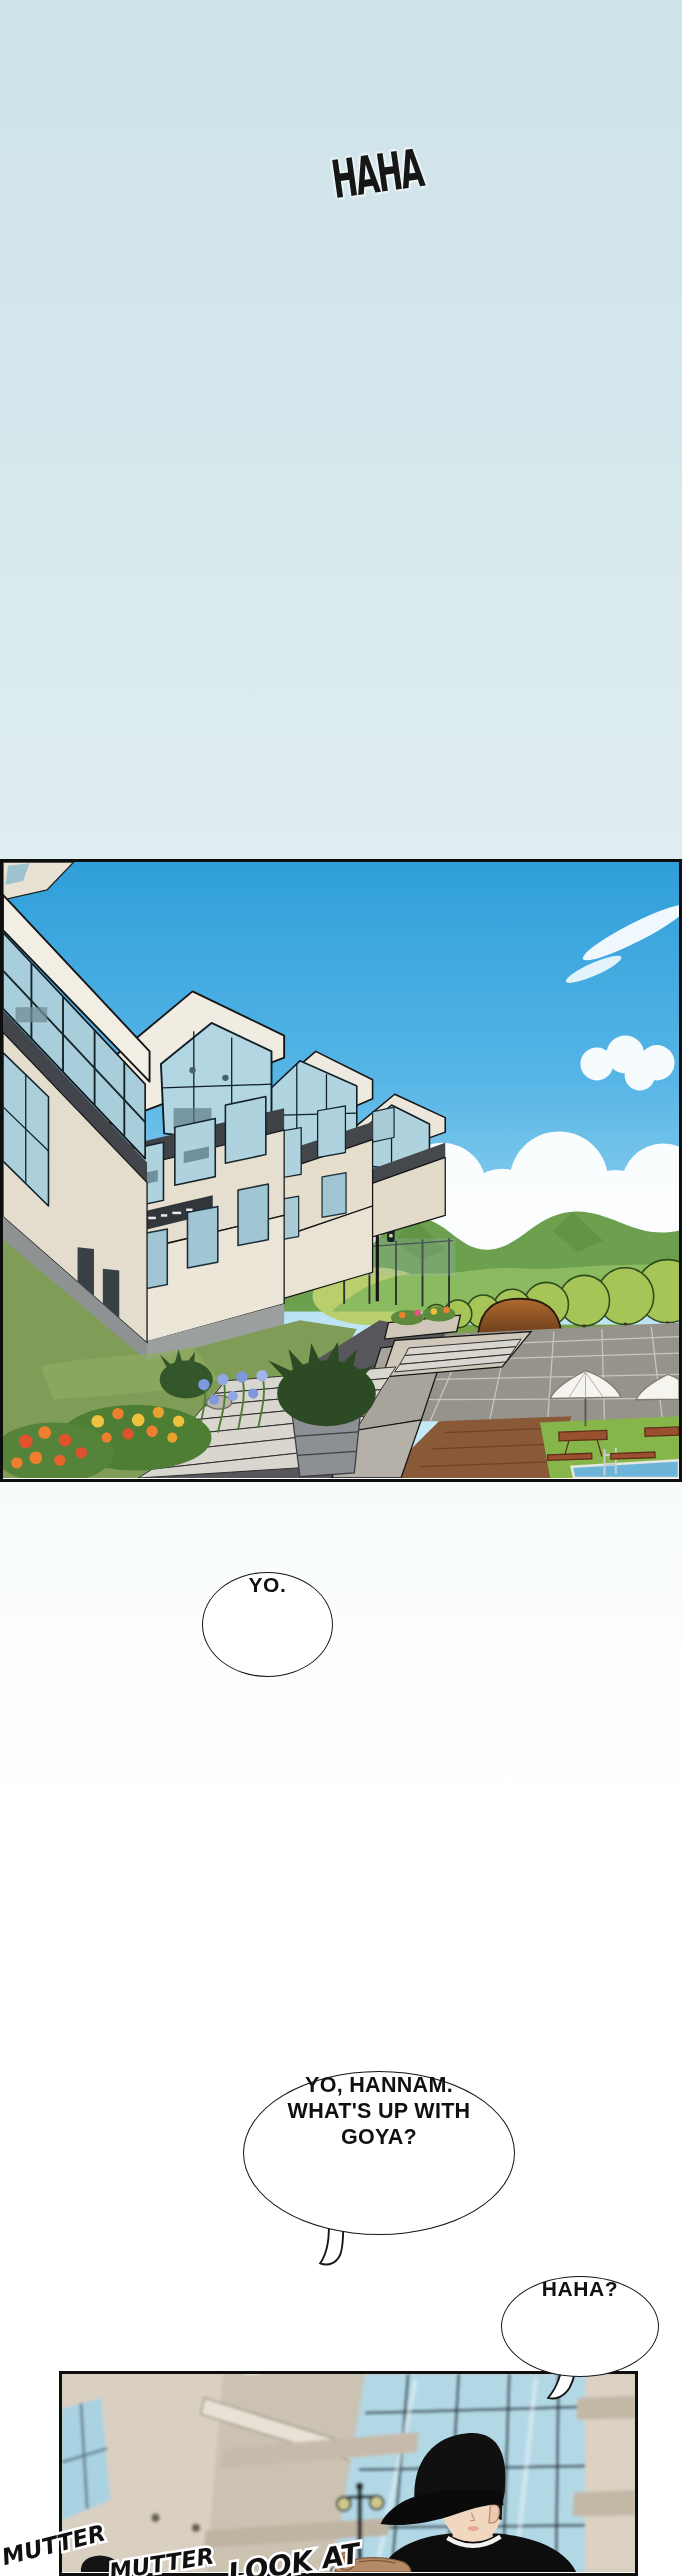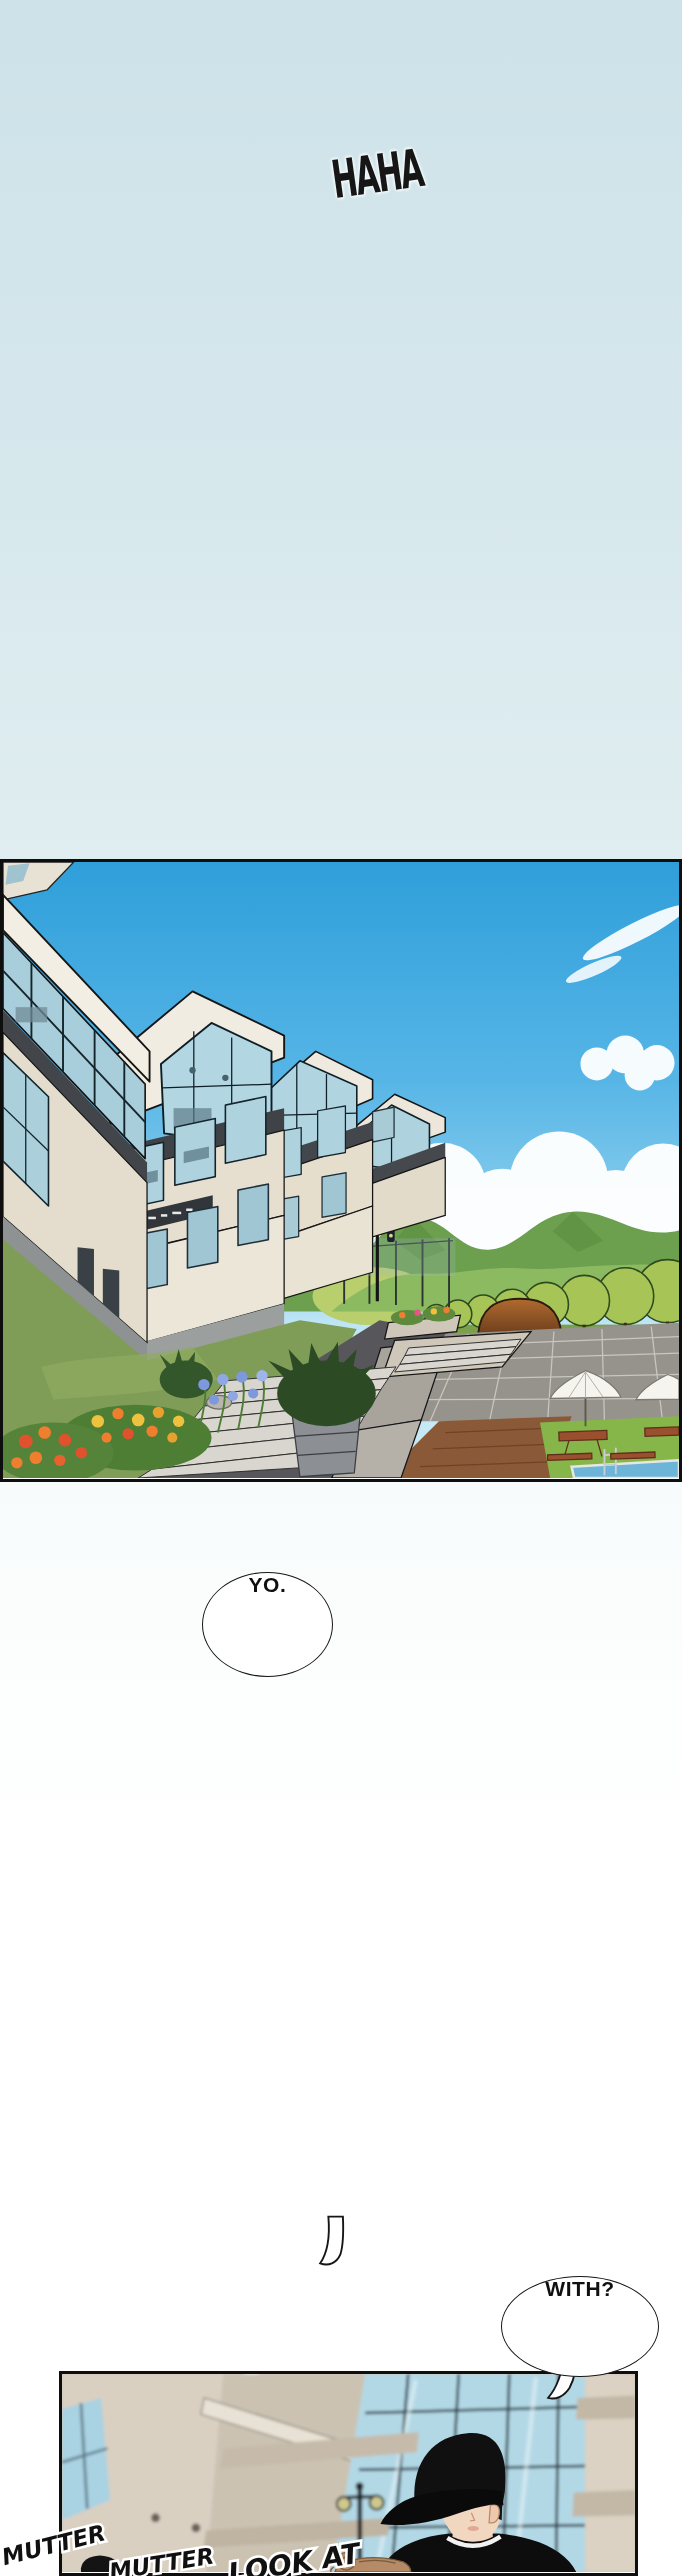--- a/index.html
+++ b/index.html
@@ -435,19 +435,26 @@
     <path d="M893,3730 C890,3758 882,3781 868,3797 C880,3801 894,3794 902,3781 C910,3766 913,3748 912,3730 Z" fill="#ffffff" stroke="#161616" stroke-width="3"></path>
     <text class="handtext" x="88" y="4042" font-size="36" text-anchor="middle" transform="rotate(-14 88 4042)">MUTTER</text>
     <text class="handtext" x="258" y="4072" font-size="36" text-anchor="middle" transform="rotate(-9 258 4072)">MUTTER</text>
     <text class="handtext" x="468" y="4074" font-size="44" text-anchor="middle" transform="rotate(-9 468 4074)">LOOK AT</text>
   </svg>
 
   <div class="bubble" id="yo-bubble">
     <span>YO.</span>
   </div>
 
+  <div class="bubble" id="hannam-bubble">
+    <div>
+      <div>YO, HANNAM.</div>
+      <div>WHAT'S UP WITH</div>
+      <div>GOYA?</div>
+    </div>
+  </div>
 
   <div class="bubble" id="what-bubble">
-    <span>WITH?</span>
+    <span>HAHA?</span>
   </div>
 
 </div>
 
 
 </body></html>

